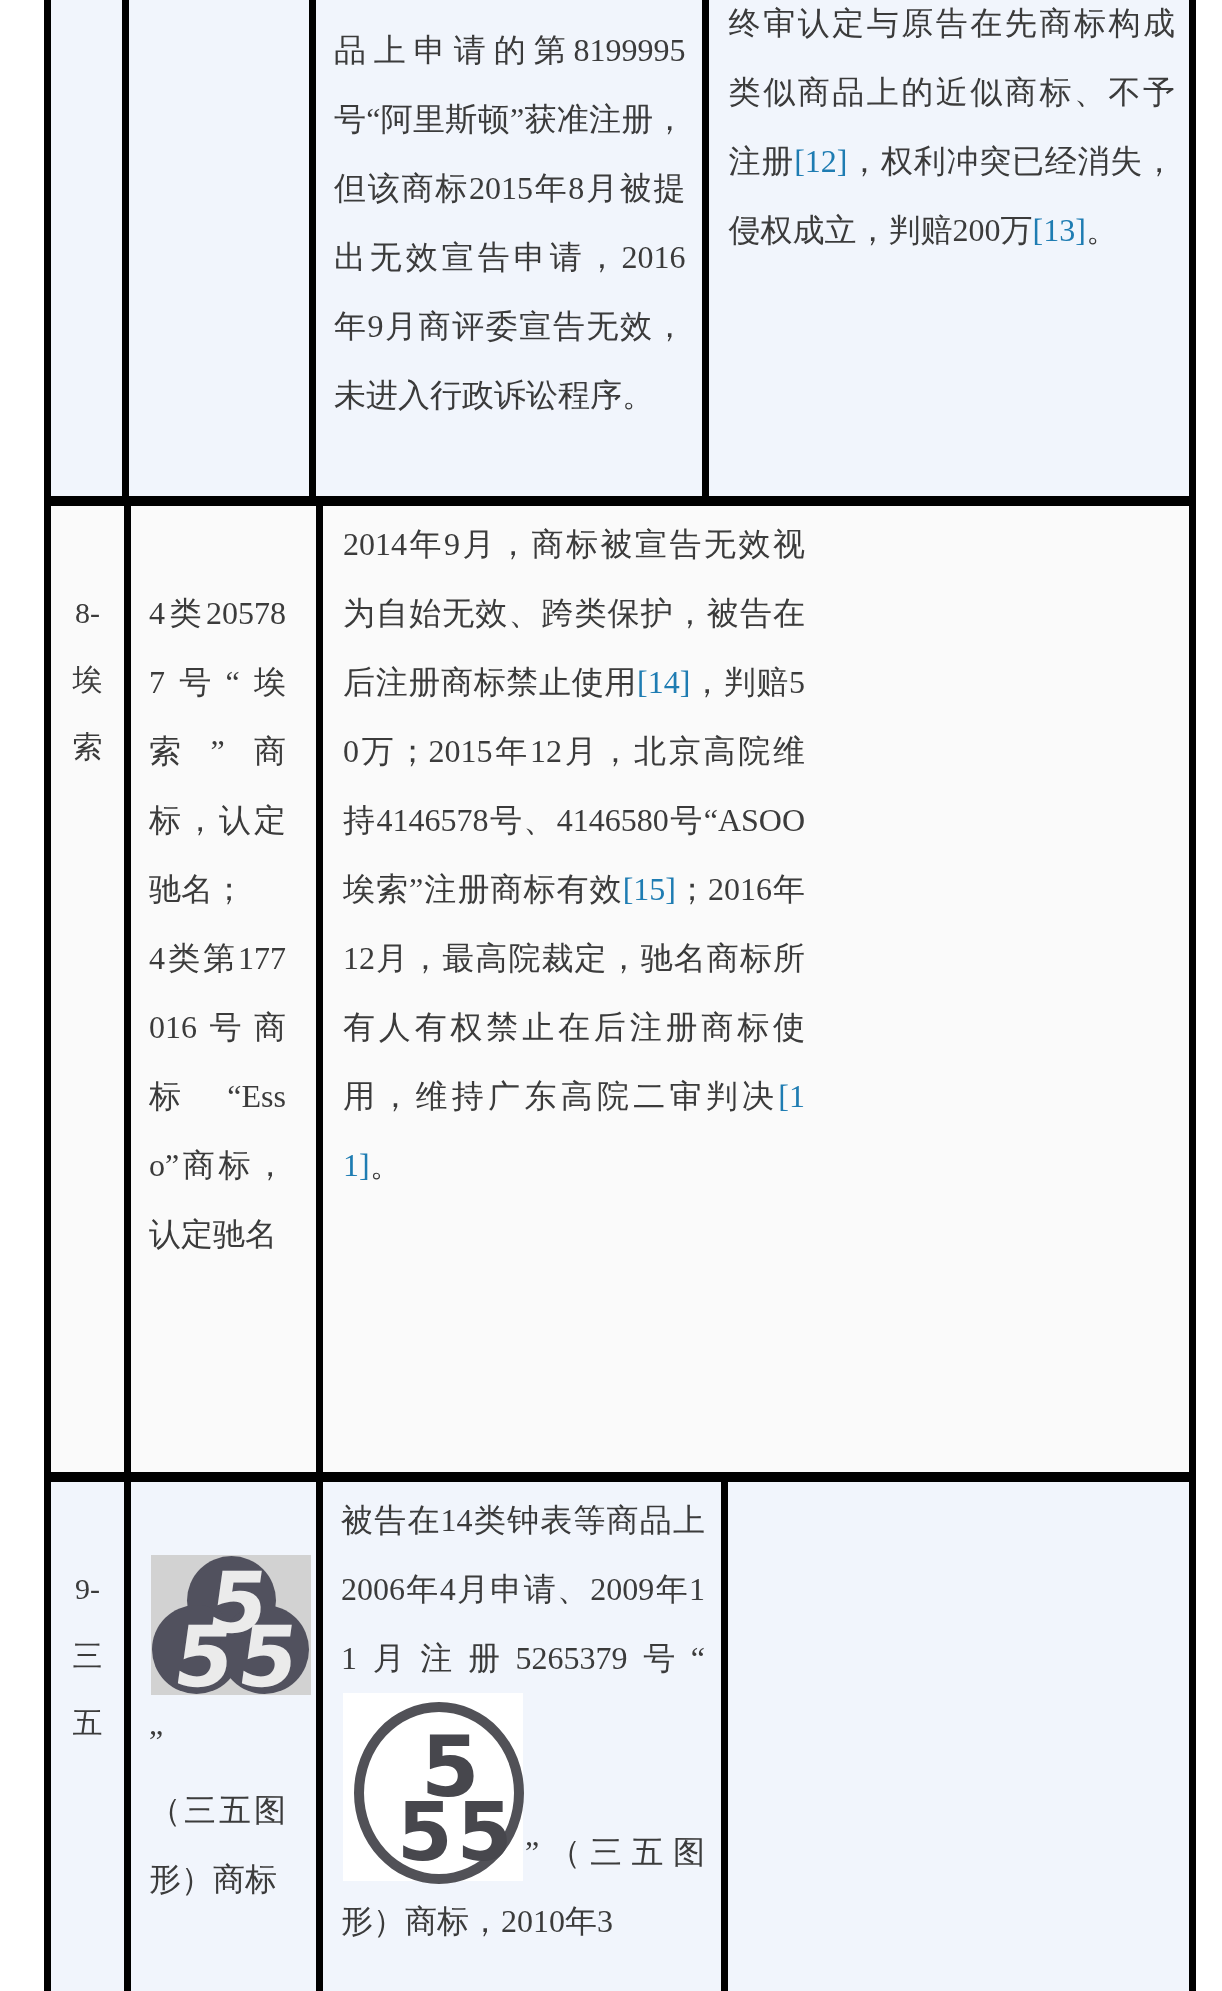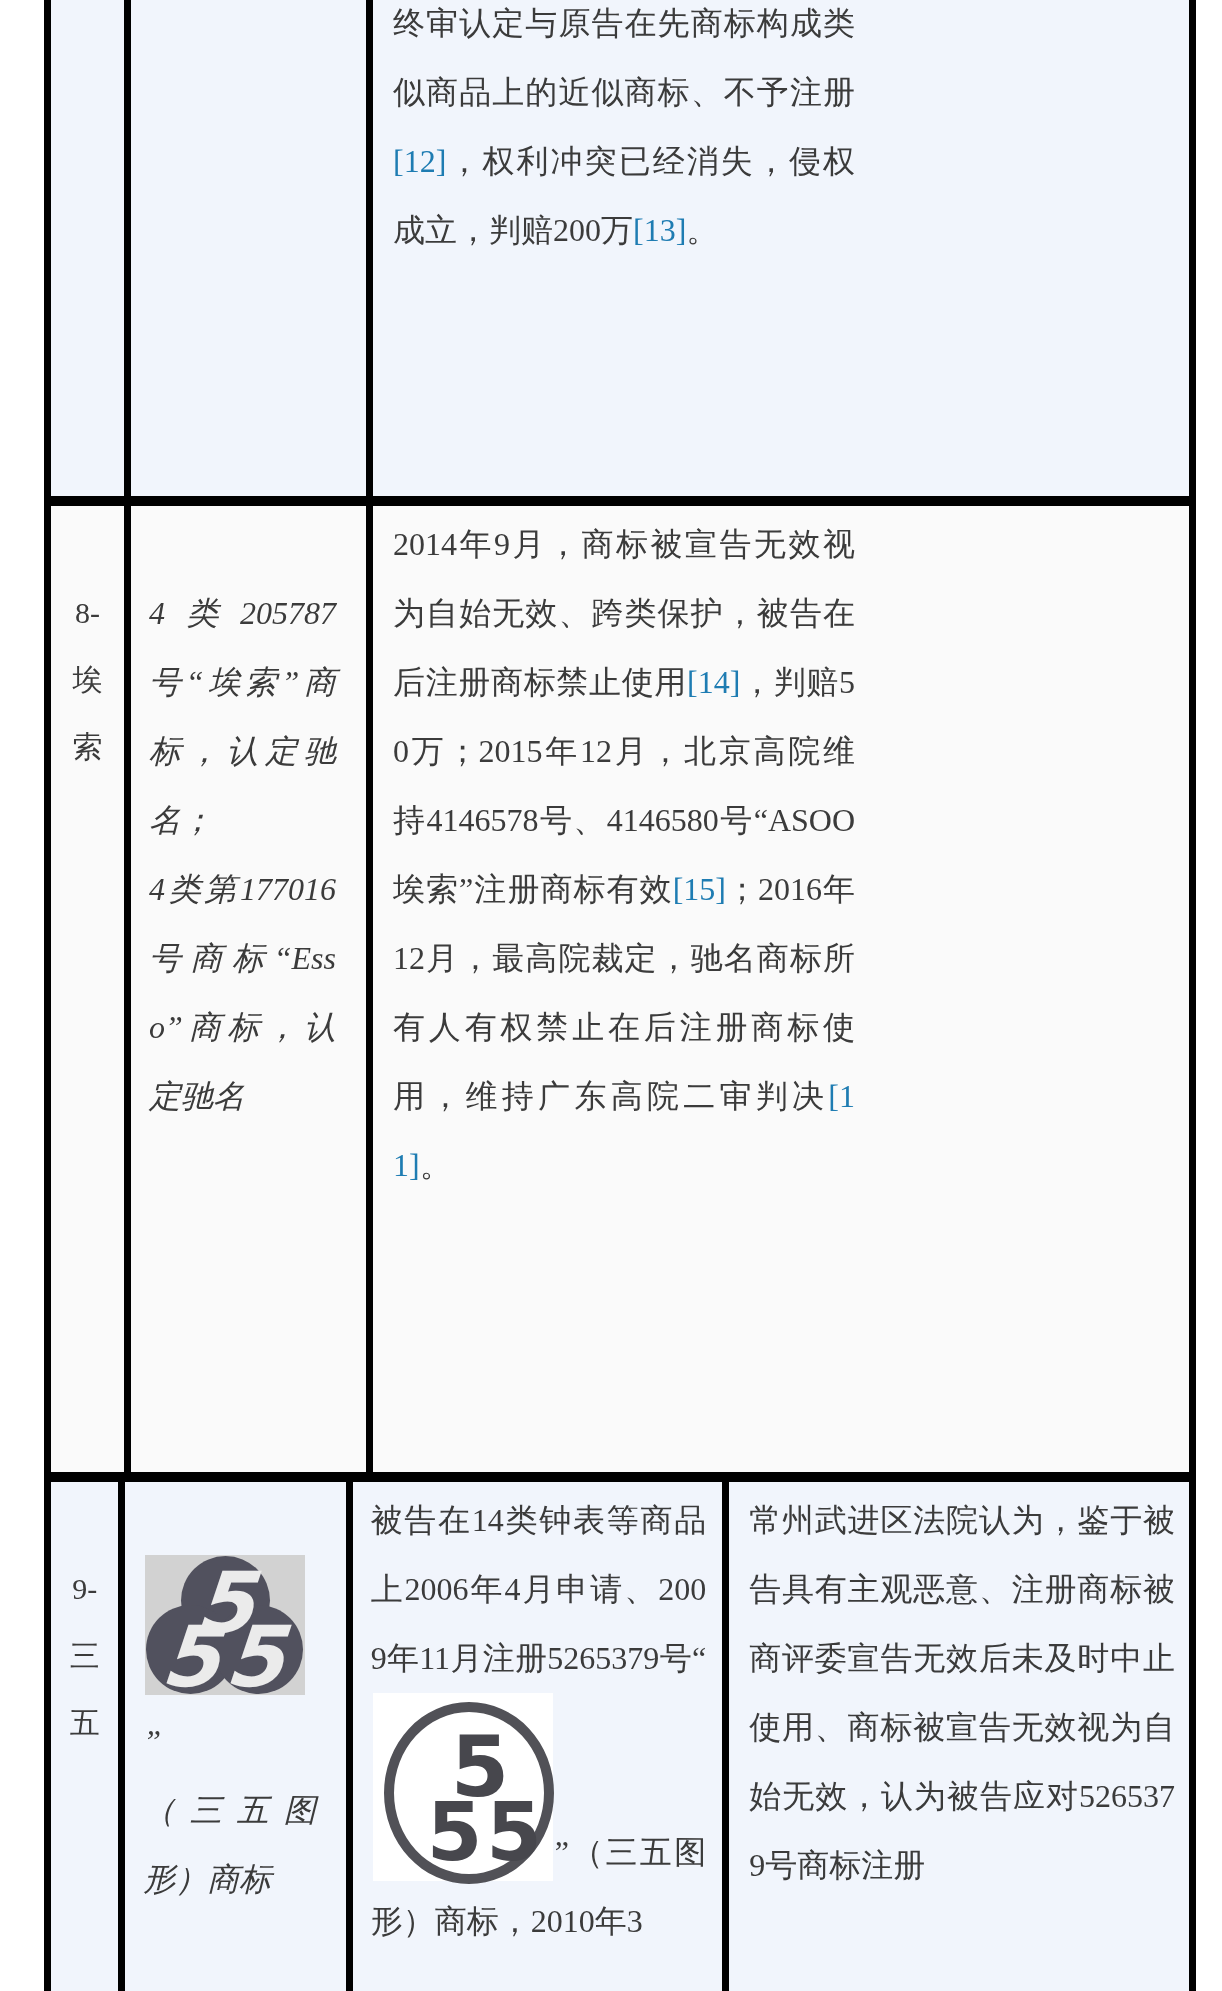--- a/index.html
+++ b/index.html
@@ -8,21 +8,21 @@
   .table{position:absolute;left:44px;top:0;width:1152px;box-sizing:border-box;
          border-left:7px solid #000;border-right:7px solid #000;}
   .row{display:flex;overflow:hidden;}
   .r7{height:496px;border-bottom:10px solid #000;background:#f1f5fc;}
   .r8{height:966px;border-bottom:10px solid #000;background:#fafafa;}
   .r9{height:509px;background:#f1f5fc;}
   .cell{box-sizing:border-box;overflow:hidden;font-size:32px;line-height:69px;
         text-align:justify;word-break:break-all;}
   .c1{width:80px;border-right:7px solid #000;text-align:center;white-space:pre-line;
       font-size:30px;line-height:67px;padding-top:6px;}
-  .c2{width:242px;border-right:7px solid #000;padding:4px 30px 0 18px;white-space:pre-line;font-style:italic;}
+  .c2{width:192px;border-right:7px solid #000;padding:4px 30px 0 18px;white-space:pre-line;}
   .c3{width:405px;border-right:7px solid #000;padding:4px 16px 0 18px;}
   .c4{width:496px;padding:4px 14px 0 20px;}
   .r7 .c3{padding-top:16px;}
   .shift{position:relative;top:-15px;display:block;text-align:justify;}
   .pre{white-space:pre-line;}
   .ref{color:#1e7cb2;}
   
   .trefoil{position:relative;display:inline-block;width:160px;height:140px;background:#d2d2d2;
            vertical-align:-12px;margin:0 2px;}
   .tc{position:absolute;width:89px;height:89px;background:#51515e;border-radius:50%;}
@@ -45,20 +45,23 @@
 <div class="page">
   <div class="table">
 
     <div class="row r7">
       <div class="cell c1">
         <span></span>
       </div>
       <div class="cell c2">
         <span></span>
       </div>
+      <div class="cell c3">
+        <span>品上申请的第8199995号“阿里斯顿”获准注册，但该商标2015年8月被提出无效宣告申请，2016年9月商评委宣告无效，未进入行政诉讼程序。</span>
+      </div>
       <div class="cell c4">
         <span class="shift"><span>终审认定与原告在先商标构成类似商品上的近似商标、不予注册</span><span class="ref">[12]</span><span>，权利冲突已经消失，侵权成立，判赔200万</span><span class="ref">[13]</span><span>。</span></span>
       </div>
     </div>
 
     <div class="row r8">
       <div class="cell c1">
         <span>8-
 埃
 索</span>
@@ -78,19 +81,16 @@
 三
 五</span>
       </div>
       <div class="cell c2">
         <span class="trefoil"><span class="tc tc1"></span><span class="tc tc2"></span><span class="tc tc3"></span><span class="tdg td1">5</span><span class="tdg td2">5</span><span class="tdg td3">5</span></span><span class="pre">”
 （三五图形）商标</span>
       </div>
       <div class="cell c3">
         <span>被告在14类钟表等商品上2006年4月申请、2009年11月注册5265379号“</span><span class="circle555"><span class="ring"></span><span class="cdg cd1">5</span><span class="cdg cd2">55</span></span><span>”（三五图形）商标，2010年3</span>
       </div>
-      <div class="cell c4">
-        <span>常州武进区法院认为，鉴于被告具有主观恶意、注册商标被商评委宣告无效后未及时中止使用、商标被宣告无效视为自始无效，认为被告应对5265379号商标注册</span>
-      </div>
     </div>
 
   </div>
 </div>
 
 </body></html>

